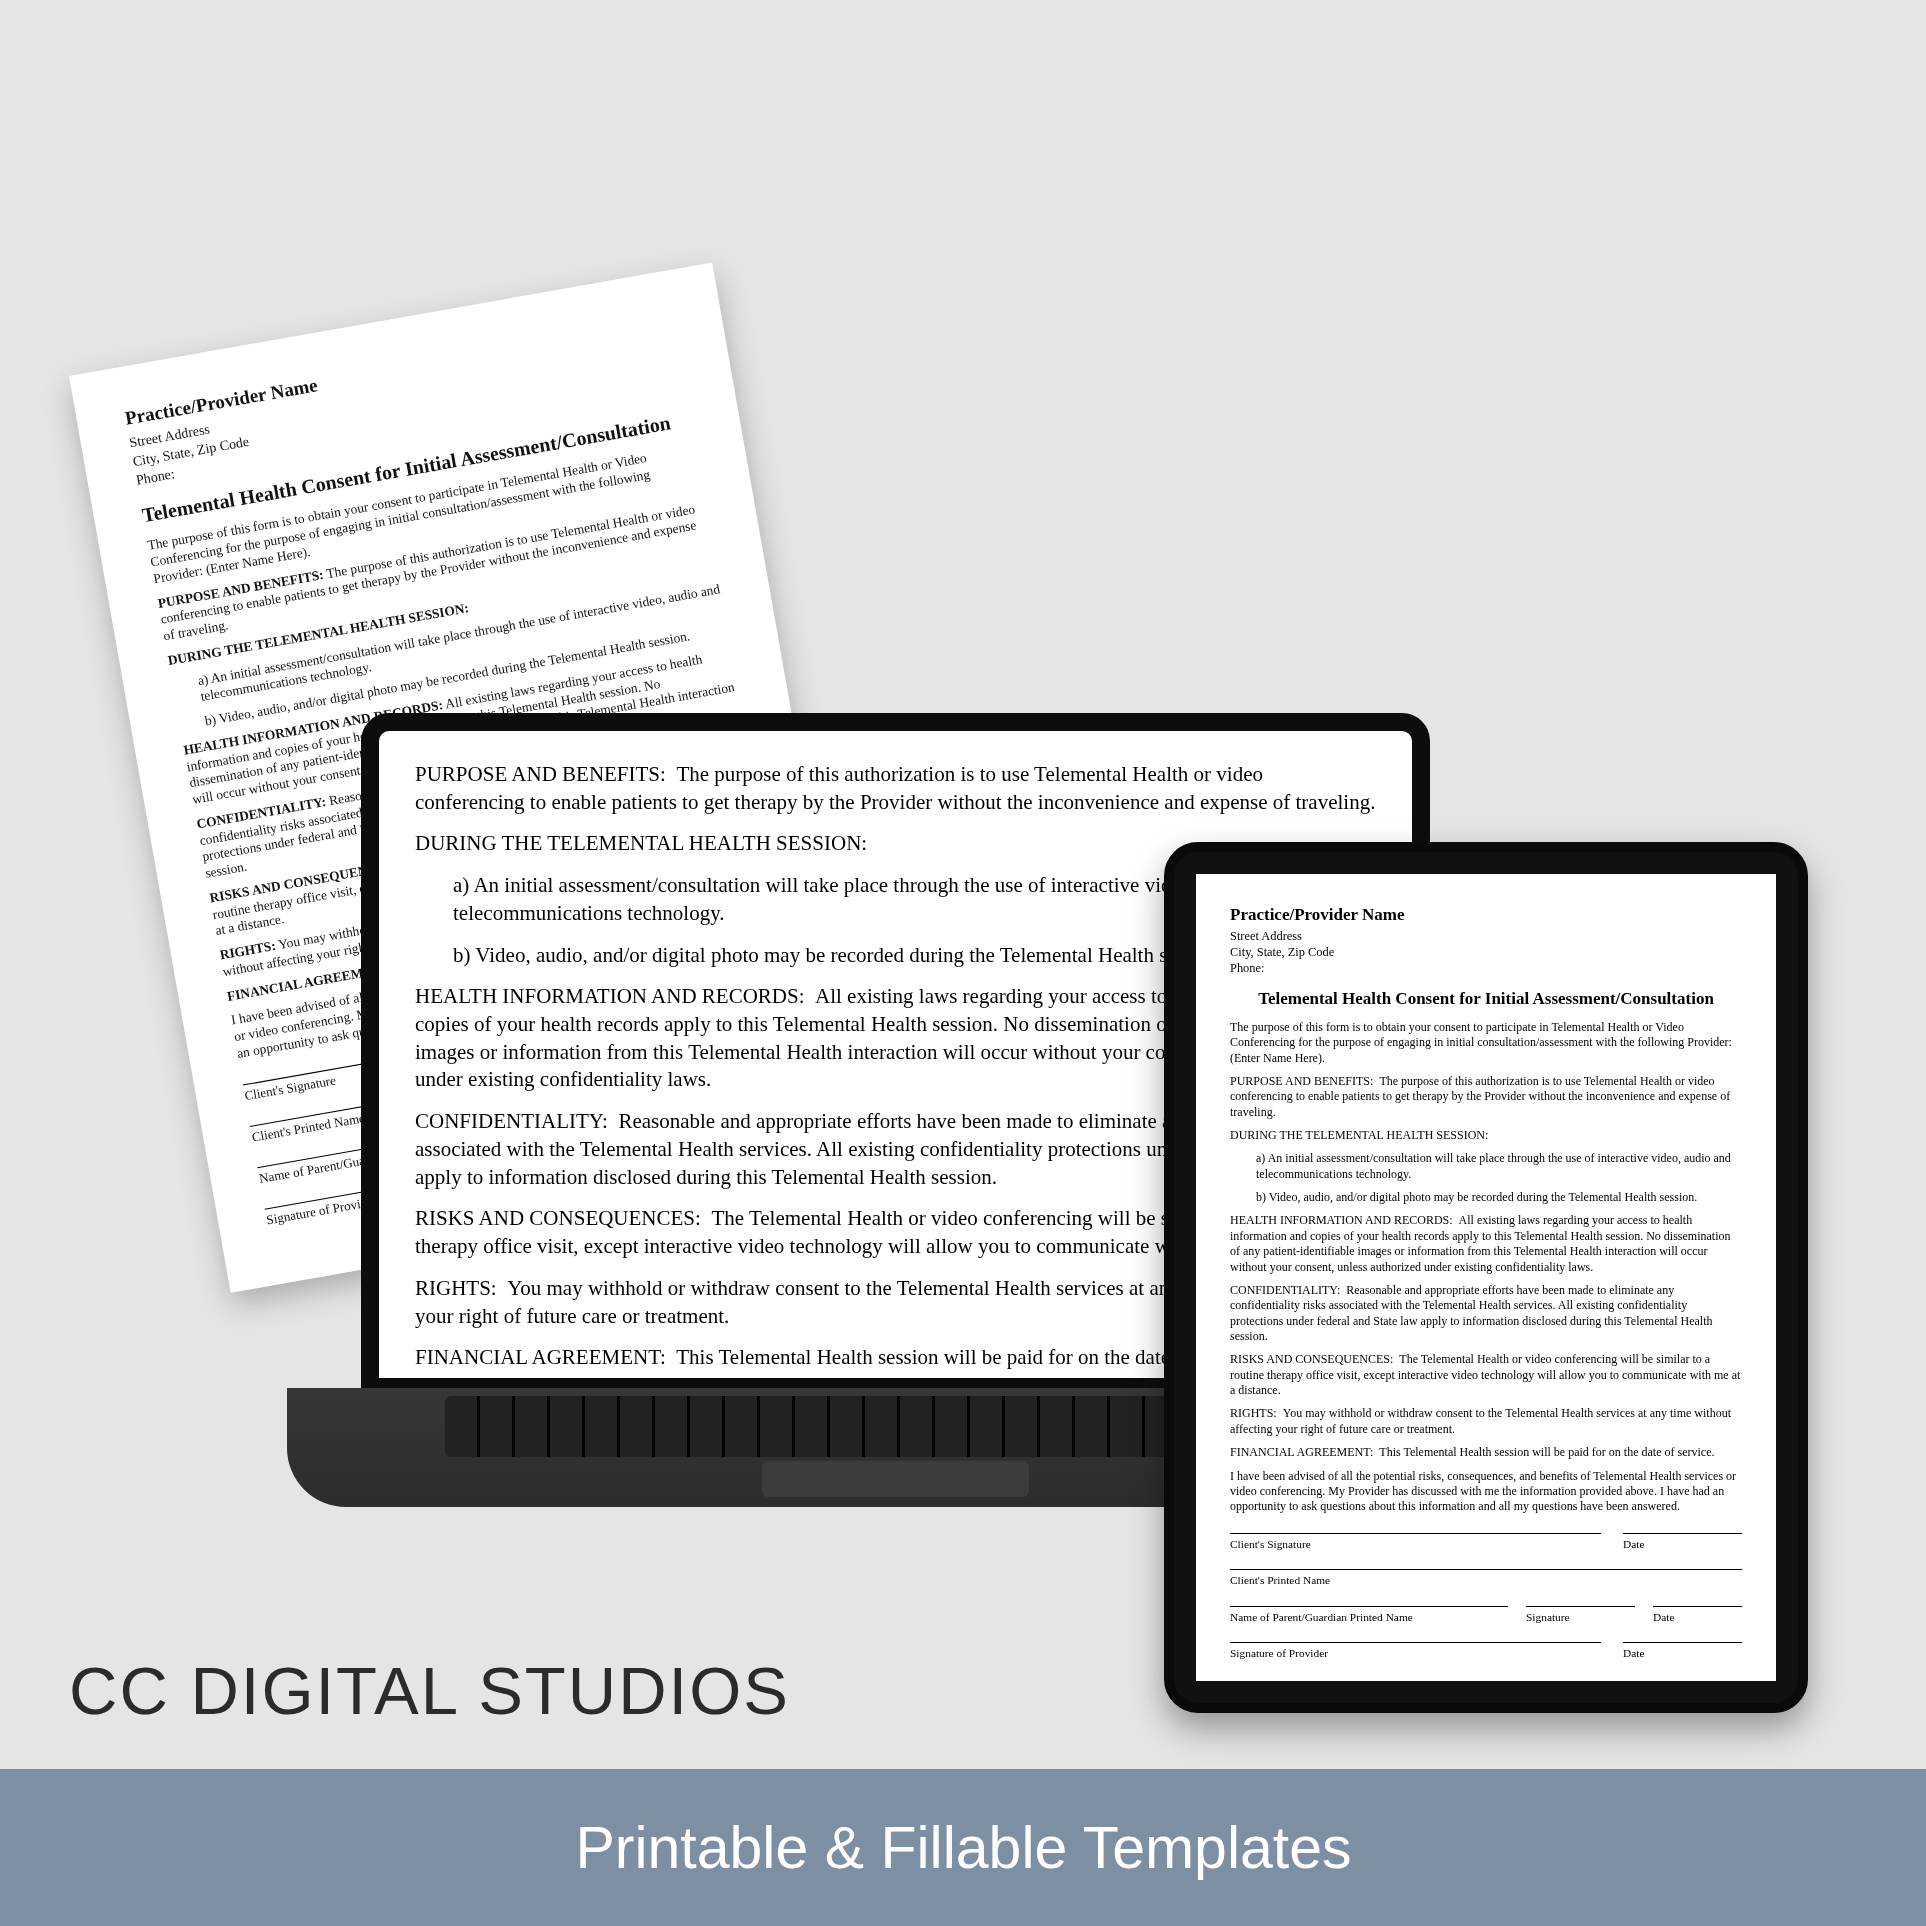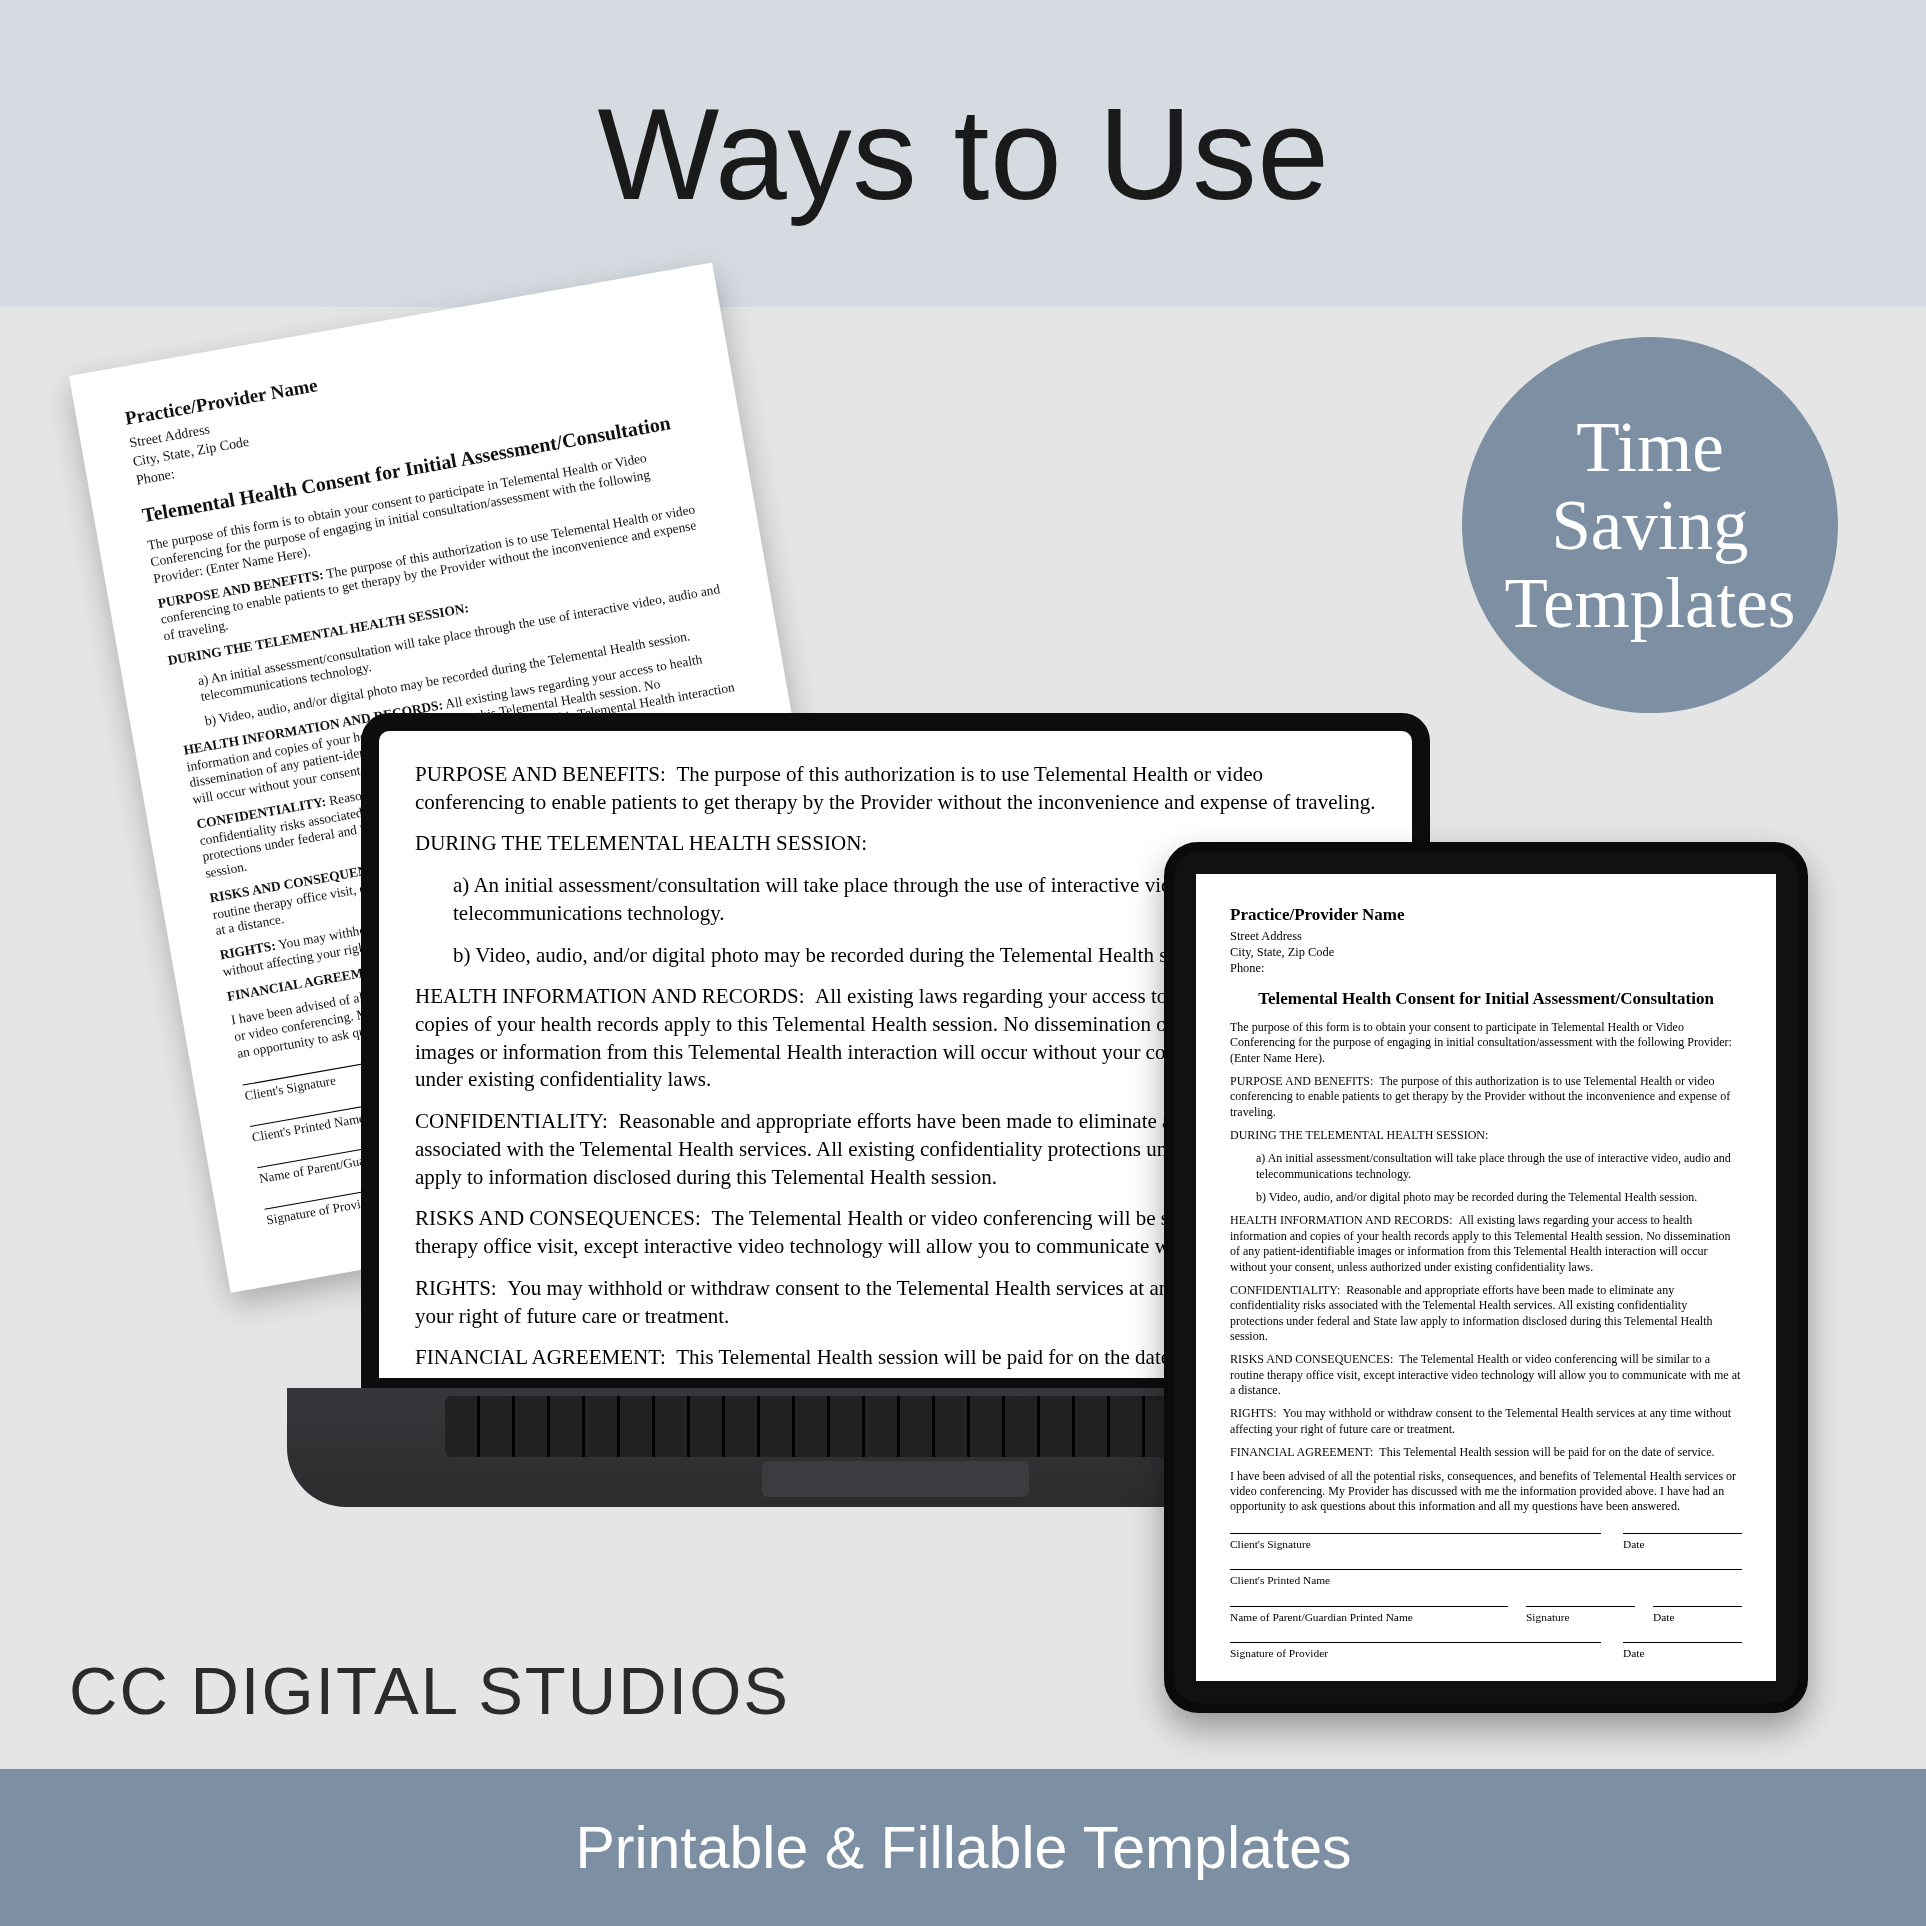--- a/index.html
+++ b/index.html
@@ -44,23 +44,20 @@
   .tablet-inner .sigrow{display:flex;gap:22px;margin-top:18px;font-size:11.4px;}
   .tablet-inner .sigrow .col{flex:1;border-top:1px solid #000;padding-top:3px;}
   .tablet-inner .sigrow3{display:flex;gap:18px;margin-top:18px;font-size:11.4px;}
   .tablet-inner .sigrow3 .col{flex:1;border-top:1px solid #000;padding-top:3px;}
 </style>
 </head>
 <body>
 
 <div class="stage">
 
-  <div class="top-banner">
-    <div class="top-title">Ways to Use</div>
-  </div>
 
   <div class="paper-back">
     <h3>Practice/Provider Name</h3>
     <div class="sub">
       <span>Street Address</span><br>
       <span>City, State, Zip Code</span><br>
       <span>Phone:</span>
     </div>
     <h2>Telemental Health Consent for Initial Assessment/Consultation</h2>
     <p>The purpose of this form is to obtain your consent to participate in Telemental Health or Video Conferencing for the purpose of engaging in initial consultation/assessment with the following Provider: (Enter Name Here).</p>
@@ -94,25 +91,20 @@
         <p><span>FINANCIAL AGREEMENT:</span>&nbsp;&nbsp;<span>This Telemental Health session will be paid for on the date of service.</span></p>
 
       </div>
     </div>
     <div class="laptop-base">
       <div class="laptop-kbd"></div>
       <div class="laptop-pad"></div>
     </div>
   </div>
 
-  <div class="badge">
-    <span>Time</span>
-    <span>Saving</span>
-    <span>Templates</span>
-  </div>
 
   <div class="tablet">
     <div class="tablet-inner">
       <h3>Practice/Provider Name</h3>
       <div class="sub">
         <span>Street Address</span><br>
         <span>City, State, Zip Code</span><br>
         <span>Phone:</span>
       </div>
       <h2>Telemental Health Consent for Initial Assessment/Consultation</h2>

